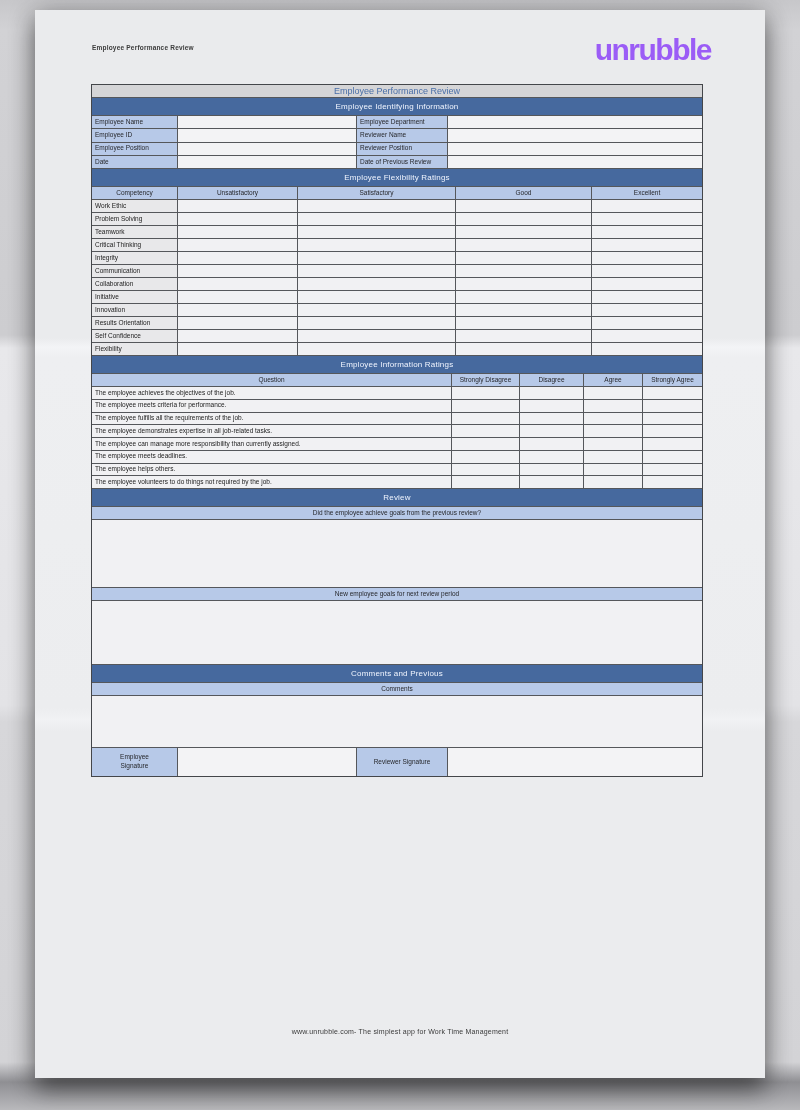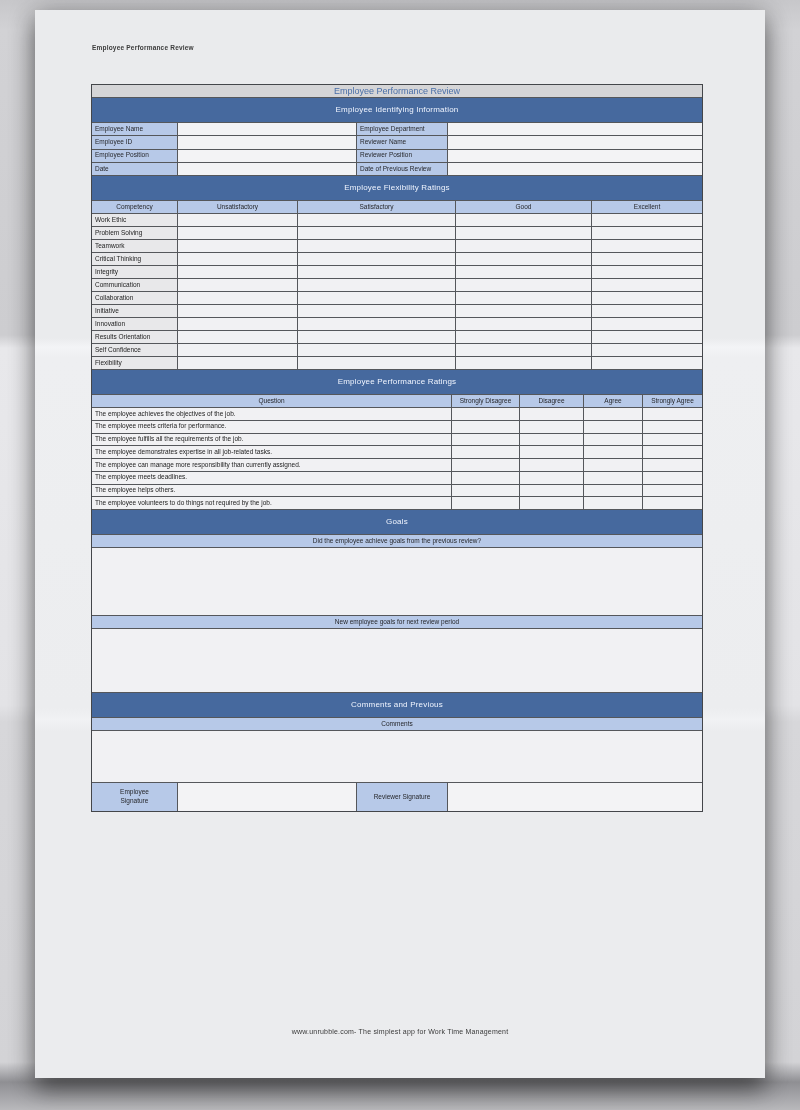--- a/index.html
+++ b/index.html
@@ -56,41 +56,42 @@
 
   .w86 { width: 86px; flex: none; } .w179 { width: 179px; flex: none; }
   .w91 { width: 91px; flex: none; } .w120 { width: 120px; flex: none; }
   .w158 { width: 158px; flex: none; } .w136 { width: 136px; flex: none; }
   .w360 { width: 360px; flex: none; } .w68 { width: 68px; flex: none; }
   .w64 { width: 64px; flex: none; } .w59 { width: 59px; flex: none; }
   .wfill { flex: 1; }
 
   .title-row { height: 13px; background: #d5d5d7; color: #4a6fa8;
     justify-content: center; font-size: 9px; display: flex; align-items: center; }
-  .sec-hd { height: 25px; background: #46699e; color: #f0f5ff;
+  .sec-hd { height: 18px; background: #46699e; color: #f0f5ff;
     justify-content: center; font-size: 8px; display: flex; align-items: center;
     letter-spacing: .2px; }
   .subhd { height: 13px; background: #b7c9e8; justify-content: center;
     display: flex; align-items: center; color: #26272b; }
   .lbl { background: #b7c9e8; color: #26272b; }
   .val { background: #f3f3f5; }
   .rowlbl { background: #e8e8ea; }
   .empty { background: #f1f1f3; }
   .colhd { background: #b7c9e8; color: #26272b; justify-content: center; }
   .bigbox { background: #f1f1f3; border-bottom: 1px solid #55575b; }
   .sig-lbl { background: #b7c9e8; color: #26272b; justify-content: center;
     text-align: center; }
   .wrap2 { white-space: normal; line-height: 1.35; padding: 0 22px; }
 </style>
 </head>
 <body>
 
 <div class="paper">
 
   <div class="page-header-left">Employee Performance Review</div>
+  <div class="logo">unrubble</div>
 
   <div class="doc">
 
     <div class="row title-row">Employee Performance Review</div>
 
     <div class="row sec-hd">Employee Identifying Information</div>
 
     <div class="row h13q">
       <div class="cell lbl w86">Employee Name</div>
       <div class="cell val w179"></div>
@@ -204,21 +205,21 @@
       <div class="cell empty wfill"></div>
     </div>
     <div class="row h13">
       <div class="cell rowlbl w86">Flexibility</div>
       <div class="cell empty w120"></div>
       <div class="cell empty w158"></div>
       <div class="cell empty w136"></div>
       <div class="cell empty wfill"></div>
     </div>
 
-    <div class="row sec-hd">Employee Performance Ratings</div>
+    <div class="row sec-hd">Employee Information Ratings</div>
 
     <div class="row h13">
       <div class="cell colhd w360">Question</div>
       <div class="cell colhd w68">Strongly Disagree</div>
       <div class="cell colhd w64">Disagree</div>
       <div class="cell colhd w59">Agree</div>
       <div class="cell colhd wfill">Strongly Agree</div>
     </div>
 
     <div class="row h12e">
@@ -271,21 +272,21 @@
       <div class="cell empty wfill"></div>
     </div>
     <div class="row h12e">
       <div class="cell empty w360">The employee volunteers to do things not required by the job.</div>
       <div class="cell empty w68"></div>
       <div class="cell empty w64"></div>
       <div class="cell empty w59"></div>
       <div class="cell empty wfill"></div>
     </div>
 
-    <div class="row sec-hd">Goals</div>
+    <div class="row sec-hd">Review</div>
     <div class="row subhd">Did the employee achieve goals from the previous review?</div>
     <div class="row bigbox h68"></div>
     <div class="row subhd h14">New employee goals for next review period</div>
     <div class="row bigbox h64"></div>
 
     <div class="row sec-hd">Comments and Previous</div>
     <div class="row subhd h12">Comments</div>
     <div class="row bigbox h52"></div>
 
     <div class="row h28">

